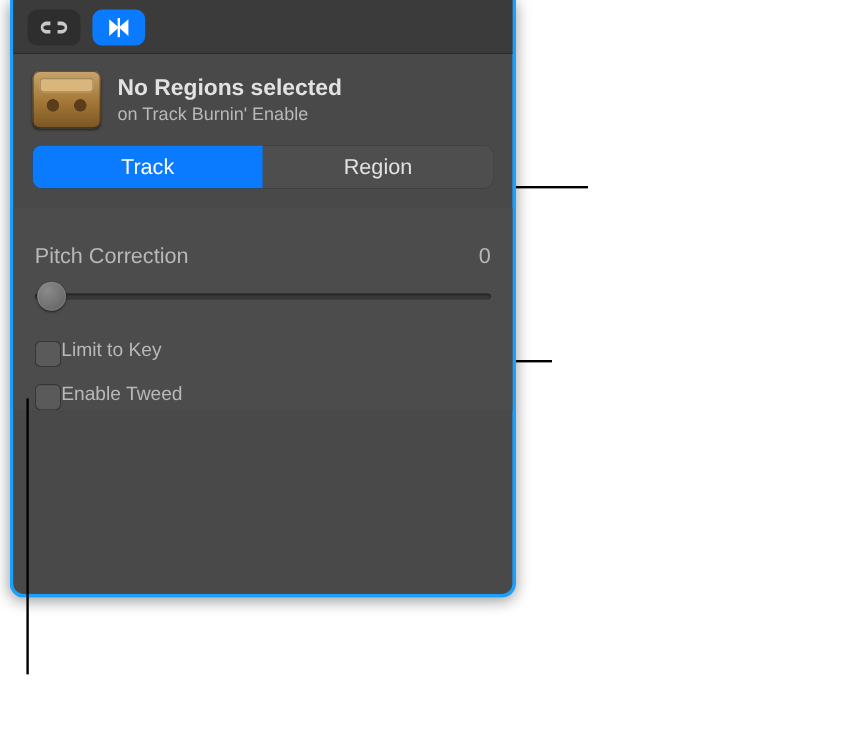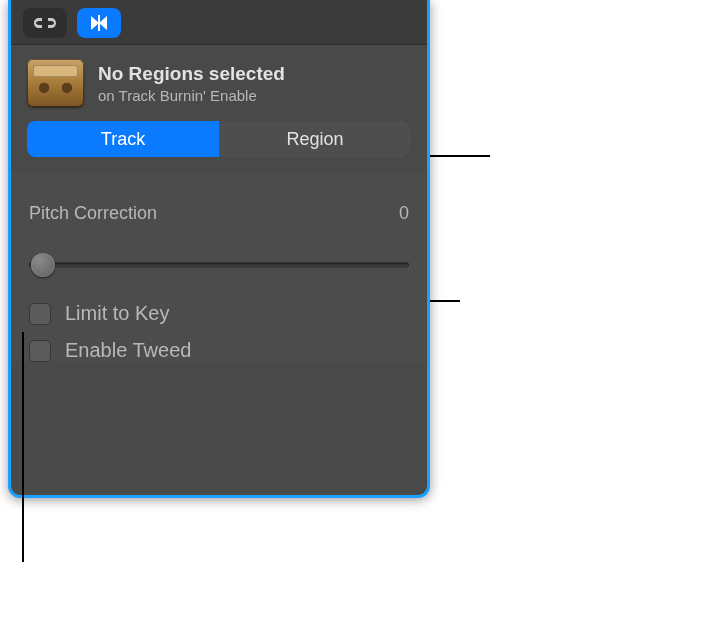--- a/index.html
+++ b/index.html
@@ -109,21 +109,21 @@
   
   .content {
     padding: 30px 18px 0 18px;
     background: #4c4c4c;
   }
   .row-labelvalue {
     display:flex;
     justify-content:space-between;
     color: var(--text-dim);
     font-size:18px;
-    margin-bottom:28px;
+    margin-bottom:10px;
   }
   .slider {
     position:relative;
     height:26px;
     margin-bottom:24px;
   }
   .slider-track {
     position:absolute;
     left:0; right:0; top:50%;
     height:5px;
@@ -136,24 +136,23 @@
     position:absolute;
     left:2px; top:50%;
     width:24px; height:24px;
     transform:translate(0,-50%);
     background: radial-gradient(circle at 35% 30%, #8a8a8a, #5f5f5f);
     border-radius:50%;
     box-shadow: 0 1px 2px rgba(0,0,0,.6), inset 0 0 0 1px rgba(255,255,255,.1);
   }
   .check-row {
     display:flex;
-    align-items:flex-end;
-    gap:14px;
+    align-items:flex-start;
     color: var(--text-dim);
-    font-size:20px;
+    font-size:16px;
     margin-bottom:14px;
   }
   .checkbox {
     width:22px; height:22px;
     border-radius:5px;
     background:#5a5a5a;
     box-shadow: inset 0 0 0 1px rgba(0,0,0,.4);
   }
   
   .callout {

